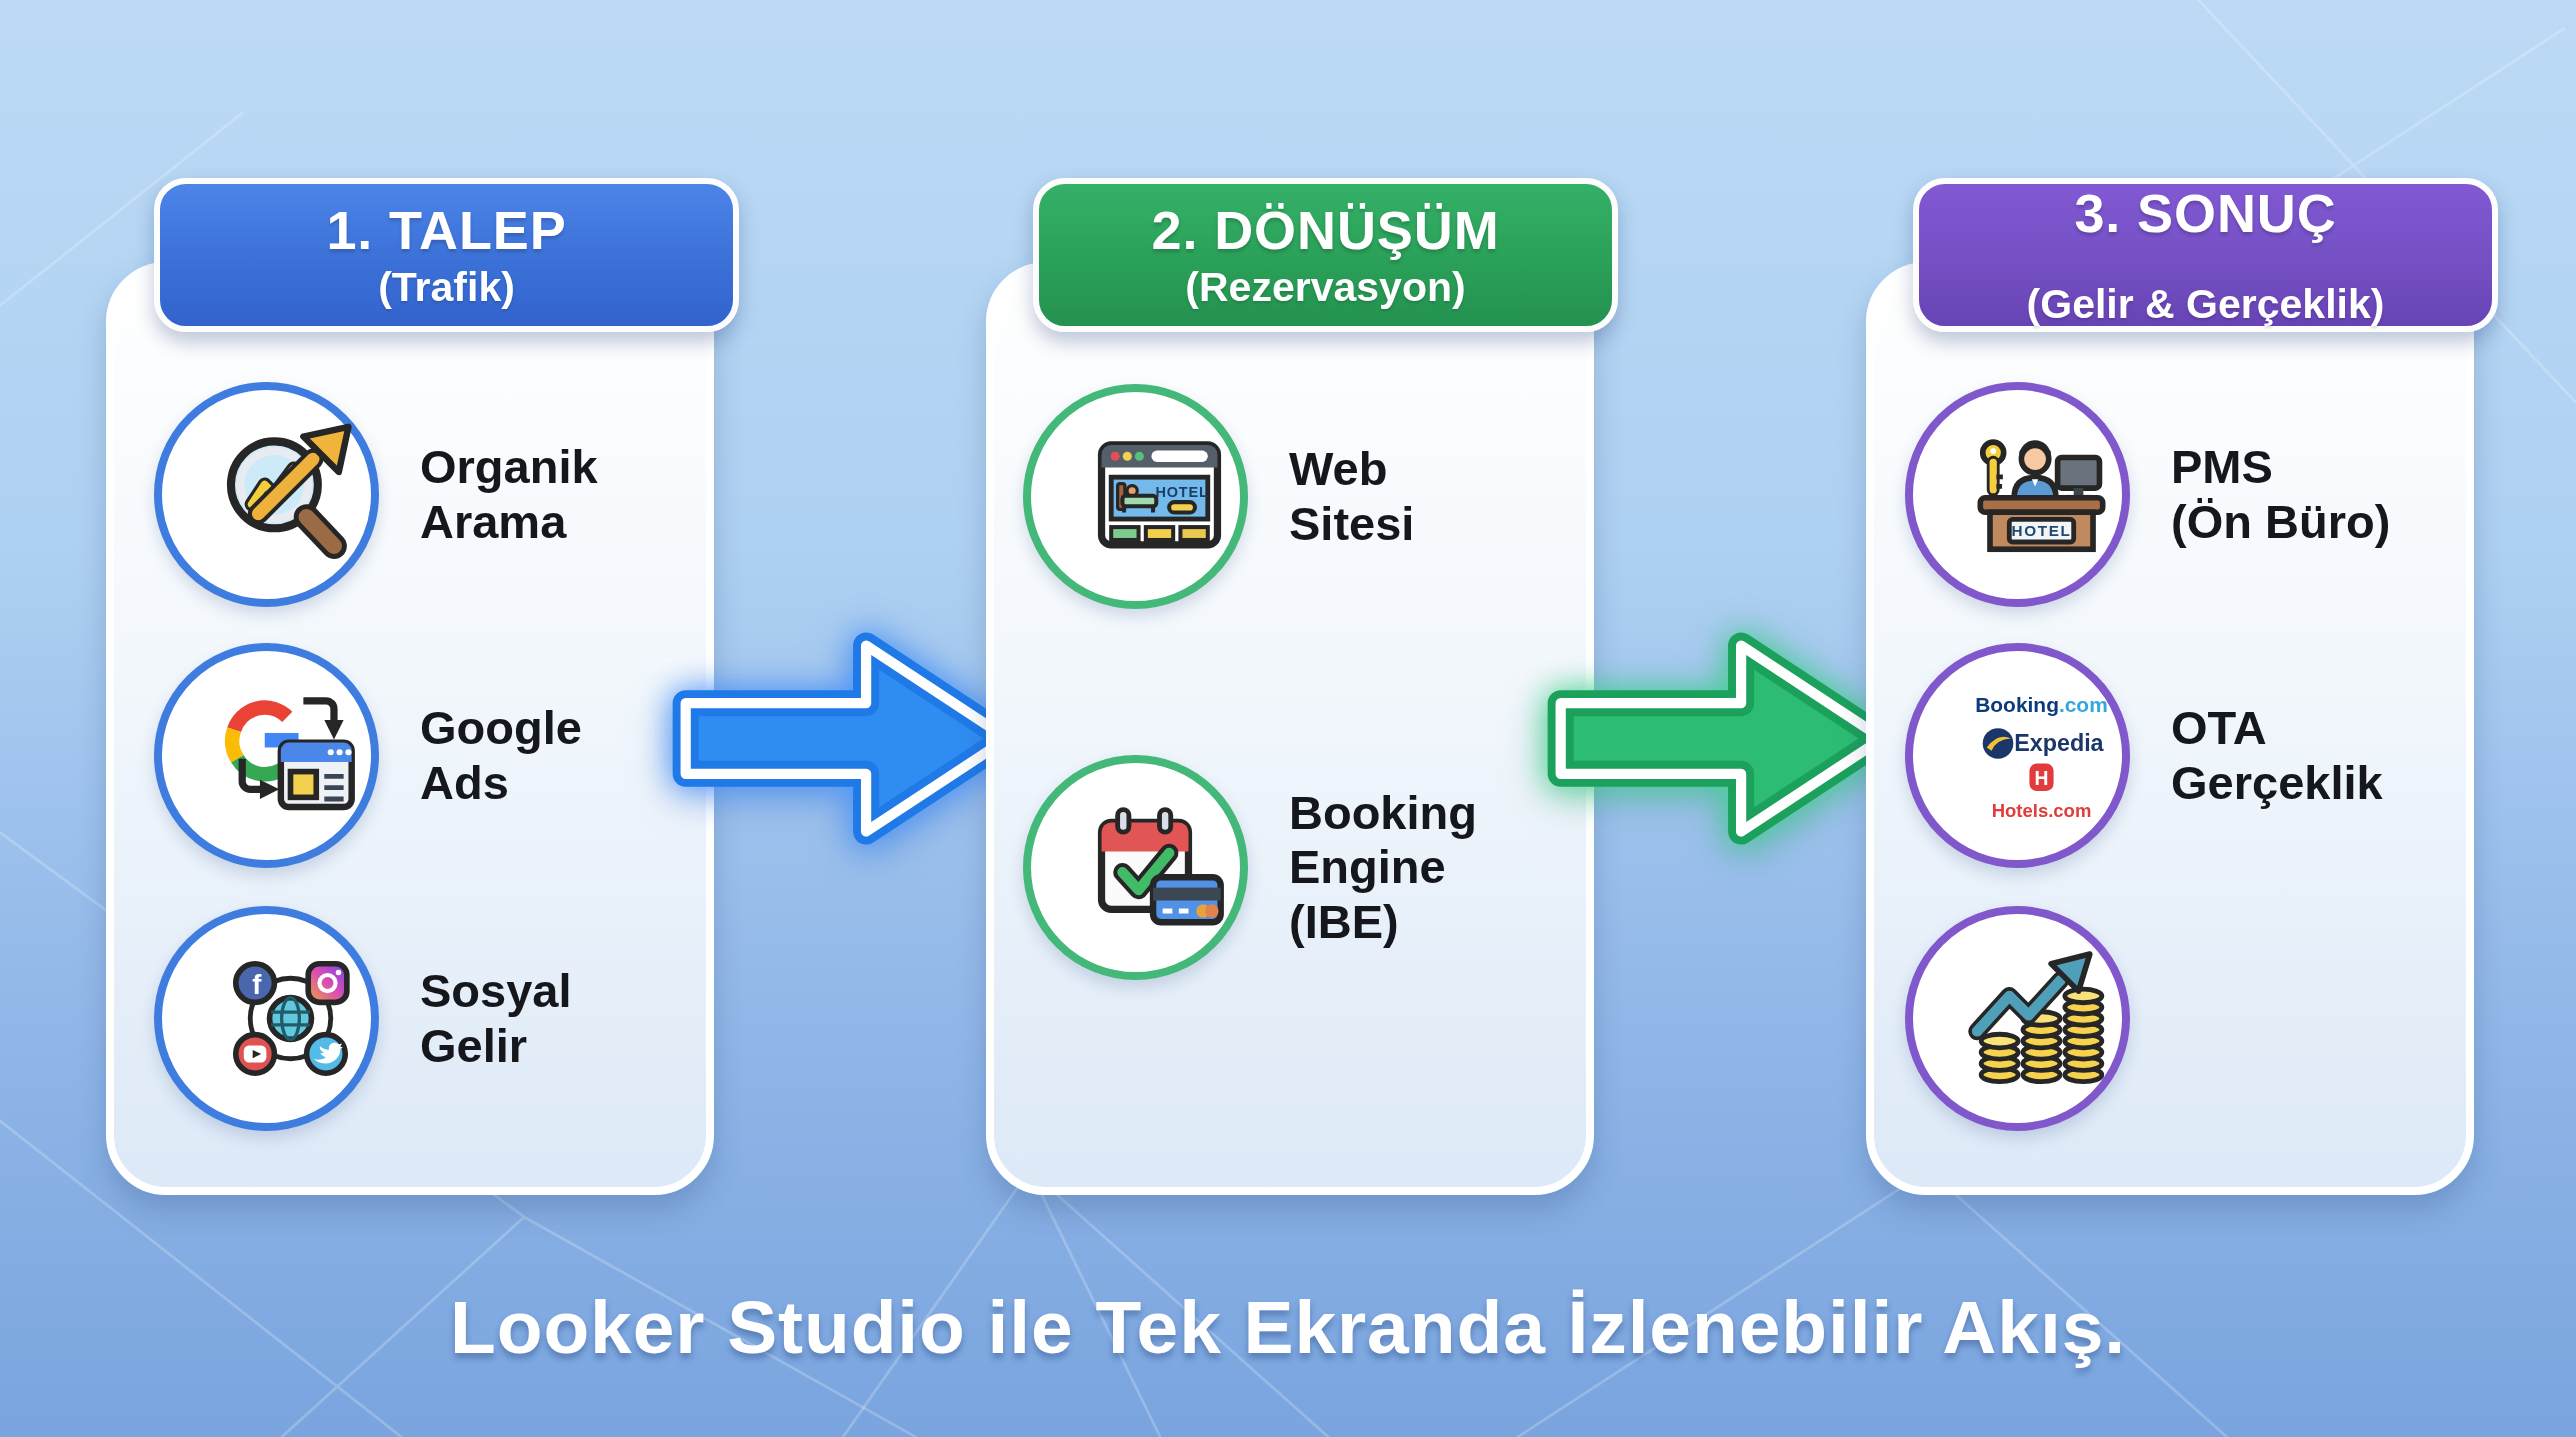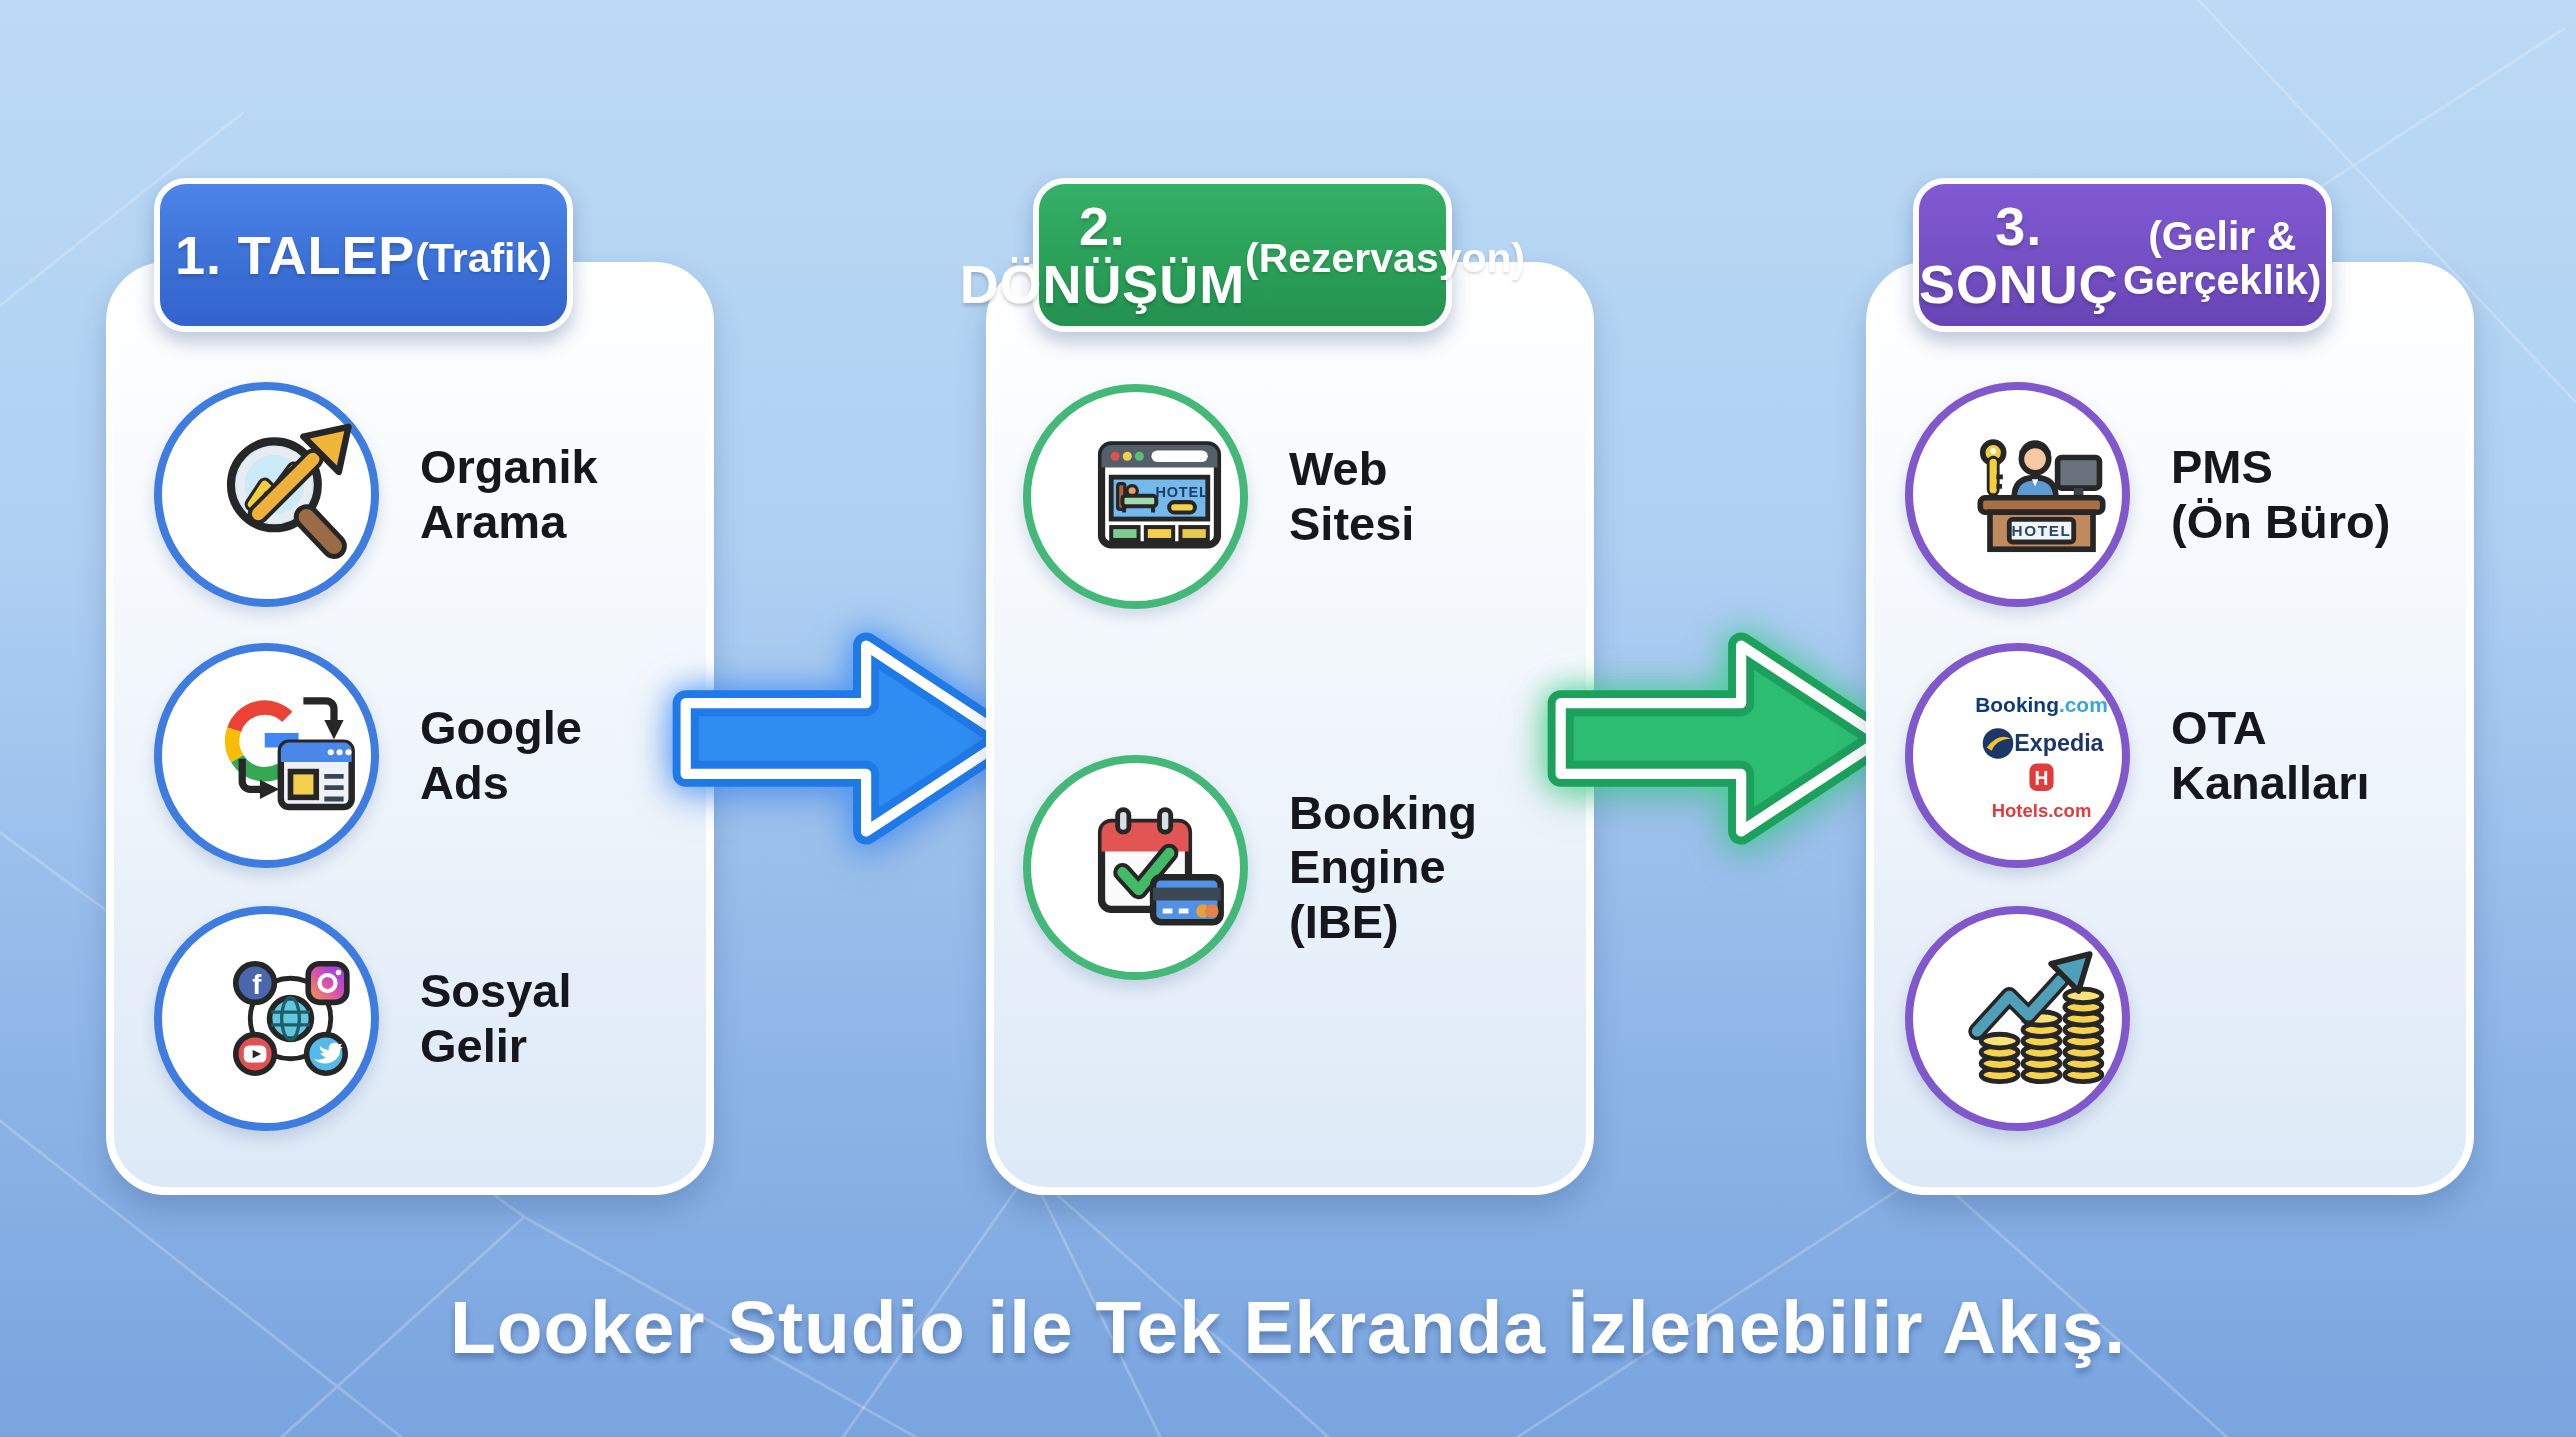--- a/index.html
+++ b/index.html
@@ -11,23 +11,23 @@
   .bg-lines{position:absolute;left:0;top:0;width:2576px;height:1438px;}
   
   .card{
     position:absolute;top:262px;width:608px;height:933px;border-radius:60px;
     background:linear-gradient(180deg,#ffffff 0%,#f2f7fc 45%,#dde9f7 100%);
     border:8.4px solid #ffffff;box-sizing:border-box;
     box-shadow:0 15px 28px rgba(40,70,125,.25);
   }
   
   .badge{
-    position:absolute;top:178px;width:419px;height:154px;border-radius:32px;
+    position:absolute;top:178px;width:585px;height:154px;border-radius:32px;
     border:6.6px solid #fdfdfe;box-sizing:border-box;
-    display:flex;flex-direction:row;align-items:center;justify-content:center;
+    display:flex;flex-direction:column;align-items:center;justify-content:center;
     box-shadow:0 9.4px 19px rgba(40,70,125,.30);
     color:#fff;text-align:center;line-height:1.08;
   }
   .badge-blue{background:linear-gradient(180deg,#4c84e8 0%,#3a6fd6 60%,#3363cd 100%);}
   .badge-green{background:linear-gradient(180deg,#35b068 0%,#2aa058 55%,#249150 100%);}
   .badge-purple{background:linear-gradient(180deg,#8159d3 0%,#7450c4 55%,#6744b4 100%);justify-content:space-between;}
   .badge-title{font-size:54px;font-weight:800;letter-spacing:0.9px;text-shadow:0 2.8px 3.7px rgba(0,0,0,.18);}
   .badge-sub{font-size:41px;font-weight:700;margin-top:5.6px;text-shadow:0 1.9px 2.8px rgba(0,0,0,.15);}
   
   .item{position:absolute;display:flex;align-items:center;gap:41px;}
@@ -253,21 +253,21 @@
         </text>
         <circle cx="23" cy="42.5" r="9.5" fill="#1b3668"></circle>
         <path d="M16,45 q7,-9.5 15,-5.5 q-9,0.5 -12,7.5 z" fill="#f2c230"></path>
         <text x="33" y="47.5" font-size="14.5" font-weight="bold" fill="#1b3668">Expedia</text>
         <rect x="42.5" y="55" width="15" height="17" rx="4.5" fill="#e23b3b"></rect>
         <text x="50" y="68.5" text-anchor="middle" font-size="12" font-weight="bold" fill="#ffffff">H</text>
         <text x="50" y="88" text-anchor="middle" font-size="11.5" font-weight="bold" fill="#e23b3b">Hotels.com</text>
       </svg>
     </div>
     <div class="item-label">OTA
-Kanalları</div>
+Gerçeklik</div>
   </div>
 
   <div class="item" style="left:1905px;top:906px">
     <div class="icon-circle ring-purple">
       <svg class="icon-svg" viewBox="0 0 100 100">
         <g fill="#f6d24f" stroke="#262626" stroke-width="3">
           <ellipse cx="24" cy="85" rx="11.5" ry="4.2"></ellipse>
             <ellipse cx="24" cy="78" rx="11.5" ry="4.2"></ellipse>
             <ellipse cx="24" cy="71" rx="11.5" ry="4.2"></ellipse>
             <ellipse cx="24" cy="64" rx="11.5" ry="4.2" fill="#f9e27a"></ellipse>

